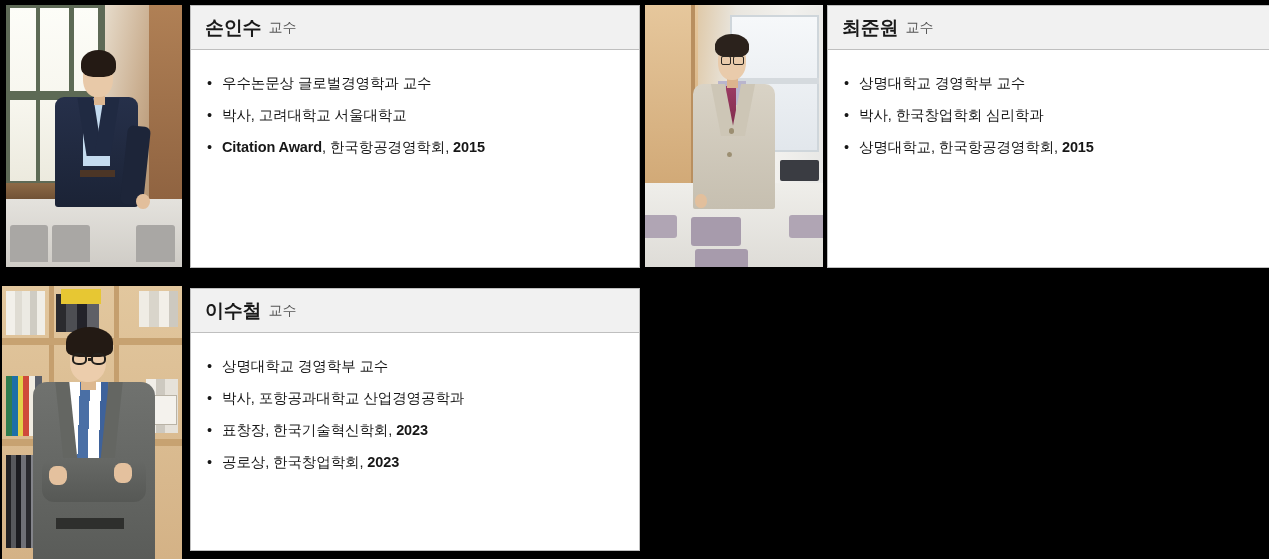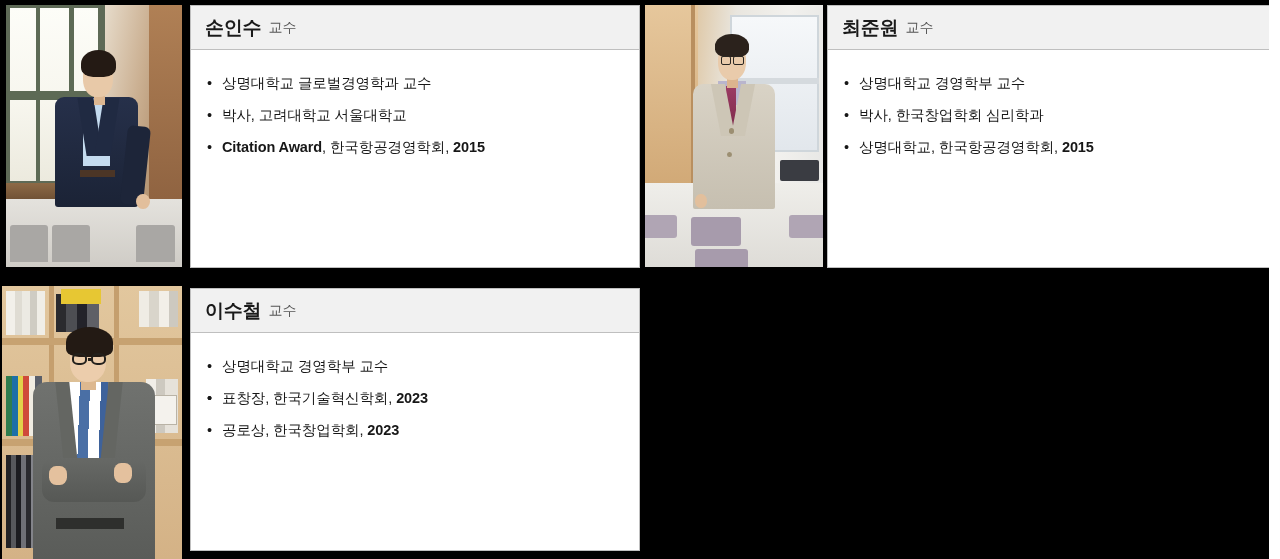--- a/index.html
+++ b/index.html
@@ -261,21 +261,21 @@
 
     <div class="card" style="left:190px; top:5px; width:450px; height:263px;">
       <div class="card-header">
         <span class="prof-name">손인수</span>
         <span class="prof-title">교수</span>
       </div>
       <div class="card-body">
         <ul class="bullets">
           <li>
             <span class="bullet-dot">•</span>
-            <span>상명대학교 글로벌경영학과 교수</span>
+            <span>우수논문상 글로벌경영학과 교수</span>
           </li>
           <li>
             <span class="bullet-dot">•</span>
             <span>박사, 고려대학교 서울대학교</span>
           </li>
           <li>
             <span class="bullet-dot">•</span>
             <span class="b">Citation Award</span><span>, 한국항공경영학회, </span><span class="b">2015</span>
           </li>
         </ul>
@@ -378,20 +378,21 @@
         <span class="prof-title">교수</span>
       </div>
       <div class="card-body">
         <ul class="bullets">
           <li>
             <span class="bullet-dot">•</span>
             <span>상명대학교 경영학부 교수</span>
           </li>
           <li>
             <span class="bullet-dot">•</span>
+            <span>박사, 포항공과대학교 산업경영공학과</span>
           </li>
           <li>
             <span class="bullet-dot">•</span>
             <span>표창장, 한국기술혁신학회, </span><span class="b">2023</span>
           </li>
           <li>
             <span class="bullet-dot">•</span>
             <span>공로상, 한국창업학회, </span><span class="b">2023</span>
           </li>
         </ul>

